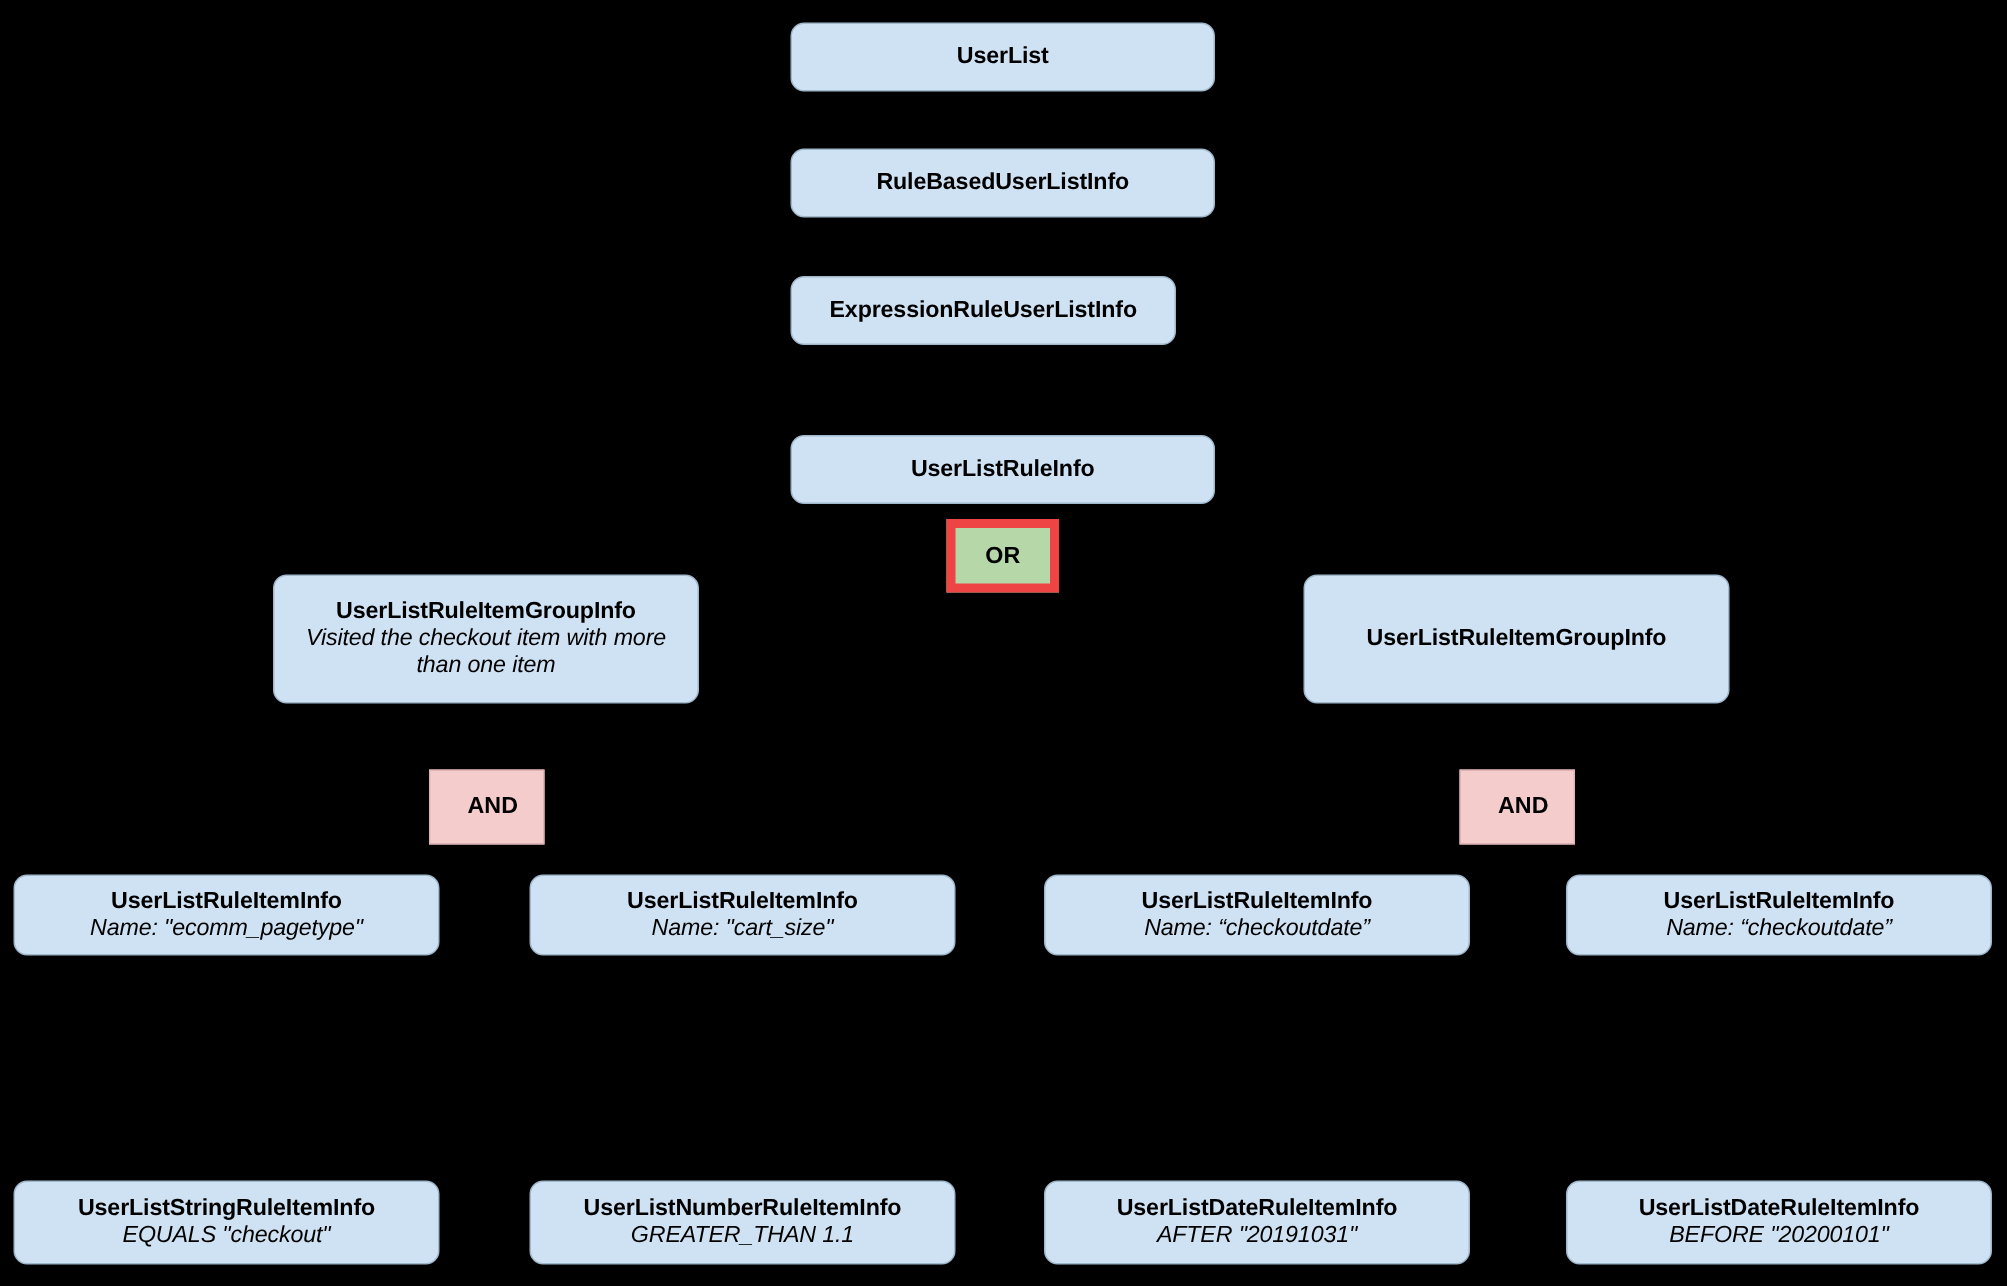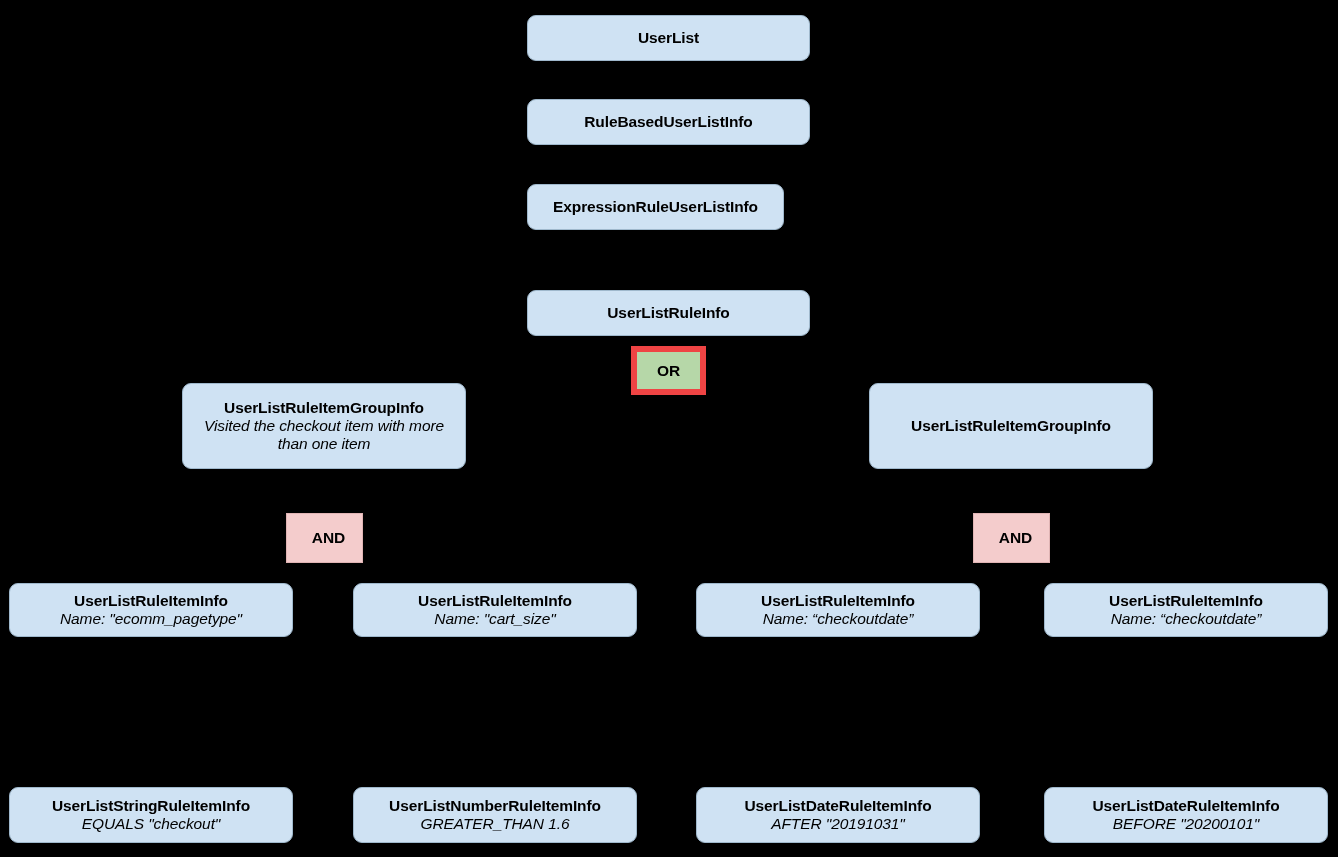--- a/index.html
+++ b/index.html
@@ -152,21 +152,21 @@
     <div class="node-sub">Name: “checkoutdate”</div>
   </div>
 
   <div class="node entity" style="left:9px; top:787px; width:284px; height:56px;">
     <div class="node-title">UserListStringRuleItemInfo</div>
     <div class="node-sub">EQUALS "checkout"</div>
   </div>
 
   <div class="node entity" style="left:353px; top:787px; width:284px; height:56px;">
     <div class="node-title">UserListNumberRuleItemInfo</div>
-    <div class="node-sub">GREATER_THAN 1.6</div>
+    <div class="node-sub">GREATER_THAN 1.1</div>
   </div>
 
   <div class="node entity" style="left:696px; top:787px; width:284px; height:56px;">
     <div class="node-title">UserListDateRuleItemInfo</div>
     <div class="node-sub">AFTER "20191031"</div>
   </div>
 
   <div class="node entity" style="left:1044px; top:787px; width:284px; height:56px;">
     <div class="node-title">UserListDateRuleItemInfo</div>
     <div class="node-sub">BEFORE "20200101"</div>

